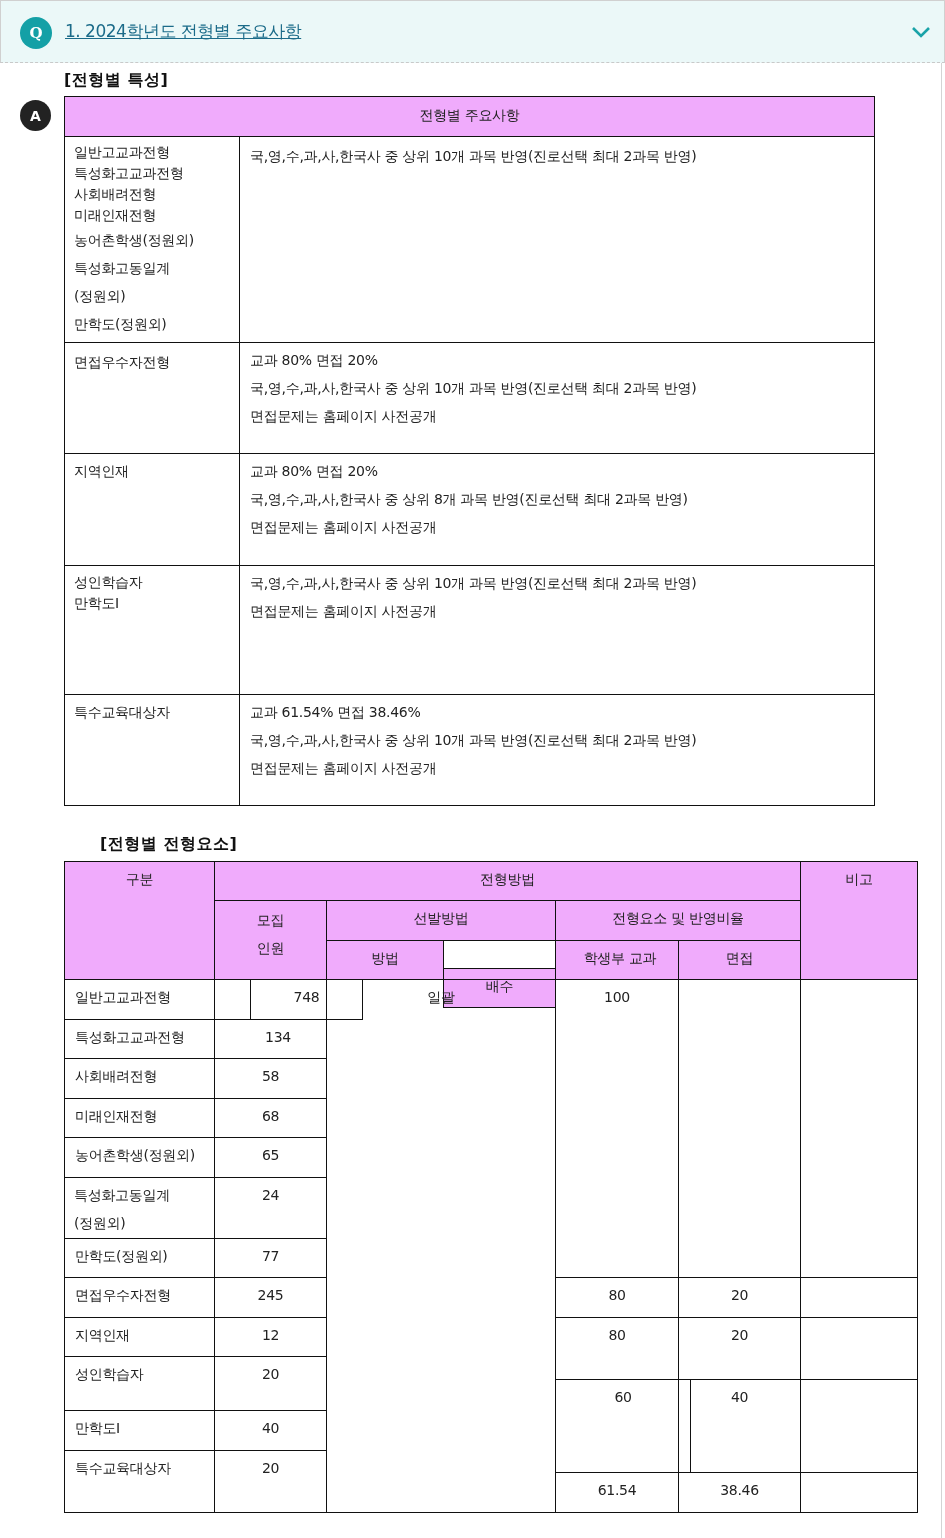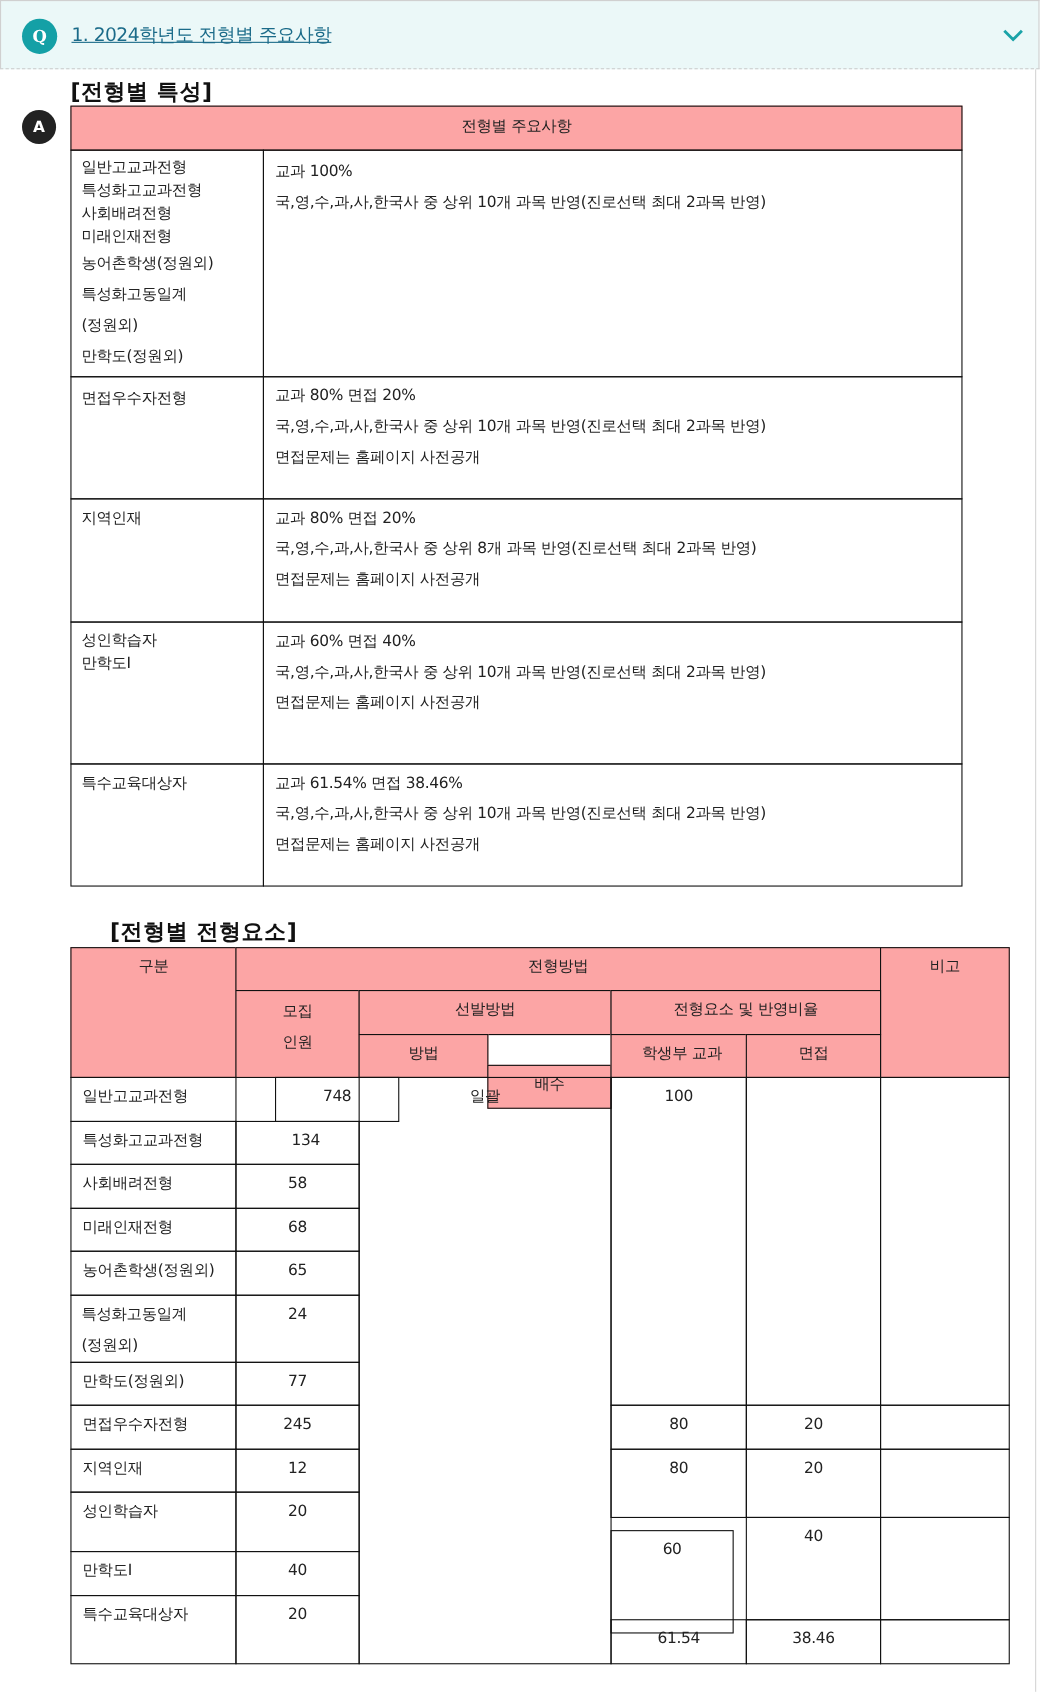--- a/index.html
+++ b/index.html
@@ -3,23 +3,23 @@
 <meta charset="utf-8">
 <style>
   * { box-sizing: border-box; margin: 0; padding: 0; }
   body { width: 945px; height: 1538px; background: #fff; font-family: "DejaVu Sans", "Liberation Sans", sans-serif; color: #222; position: relative; overflow: hidden; }
   .qbar { position: absolute; left: 0; top: 0; width: 945px; height: 63px; background: #ebf8f8; border: 1px solid #d0d0d0; border-bottom: 1px dashed #c9c9c9; }
   .qbadge { position: absolute; left: 19px; top: 16px; width: 32px; height: 32px; border-radius: 50%; background: #14a0a6; color: #fff; font-weight: bold; font-size: 15px; display: flex; align-items: center; justify-content: center; font-family: "DejaVu Serif", serif; }
   .qtitle { position: absolute; left: 64px; top: 19px; font-size: 17px; color: #1b6b89; text-decoration: underline; letter-spacing: -0.5px; cursor: pointer; }
   .chev { position: absolute; right: 12px; top: 22px; width: 22px; height: 18px; }
   .frame-right { position: absolute; left: 941px; top: 63px; width: 1px; height: 1475px; background: #d4d4d4; }
   .abadge { position: absolute; left: 20px; top: 100px; width: 31px; height: 31px; border-radius: 50%; background: #222; color: #fff; font-weight: bold; font-size: 14px; display: flex; align-items: center; justify-content: center; }
-  .sec-title { position: absolute; left: 64px; font-size: 20px; font-weight: bold; color: #111; letter-spacing: 0.5px; }
+  .sec-title { position: absolute; left: 64px; font-size: 16px; font-weight: bold; color: #111; letter-spacing: 0.5px; }
   .cell { position: absolute; border: 1px solid #111; font-size: 14px; line-height: 21px; color: #222; letter-spacing: -0.3px; }
-  .hd { background: #fca5a5; }
+  .hd { background: #f0abfc; }
   .c { text-align: center; }
   .pl { padding: 7px 10px; }
   .pt { padding-top: 7px; }
   .line { display: block; }
   .gap { display: block; height: 28px; line-height: 28px; }
 </style>
 </head>
 <body>
 
 <div class="qbar">
@@ -41,21 +41,20 @@
   <span class="line">일반고교과전형</span>
   <span class="line">특성화고교과전형</span>
   <span class="line">사회배려전형</span>
   <span class="line">미래인재전형</span>
   <span class="gap">농어촌학생(정원외)</span>
   <span class="gap">특성화고동일계</span>
   <span class="gap">(정원외)</span>
   <span class="gap">만학도(정원외)</span>
 </div>
 <div class="cell" style="left:239px;top:136px;width:636px;height:207px;padding:5px 10px;">
-  <span class="gap">교과 100%</span>
   <span class="gap">국,영,수,과,사,한국사 중 상위 10개 과목 반영(진로선택 최대 2과목 반영)</span>
 </div>
 
 <div class="cell" style="left:64px;top:342px;width:176px;height:112px;padding:5px 9px;">
   <span class="gap">면접우수자전형</span>
 </div>
 <div class="cell" style="left:239px;top:342px;width:636px;height:112px;padding:3px 10px;">
   <span class="gap">교과 80% 면접 20%</span>
   <span class="gap">국,영,수,과,사,한국사 중 상위 10개 과목 반영(진로선택 최대 2과목 반영)</span>
   <span class="gap">면접문제는 홈페이지 사전공개</span>
@@ -68,21 +67,20 @@
   <span class="gap">교과 80% 면접 20%</span>
   <span class="gap">국,영,수,과,사,한국사 중 상위 8개 과목 반영(진로선택 최대 2과목 반영)</span>
   <span class="gap">면접문제는 홈페이지 사전공개</span>
 </div>
 
 <div class="cell" style="left:64px;top:565px;width:176px;height:130px;padding:6px 9px;">
   <span class="line">성인학습자</span>
   <span class="line">만학도Ⅰ</span>
 </div>
 <div class="cell" style="left:239px;top:565px;width:636px;height:130px;padding:3px 10px;">
-  <span class="gap">교과 60% 면접 40%</span>
   <span class="gap">국,영,수,과,사,한국사 중 상위 10개 과목 반영(진로선택 최대 2과목 반영)</span>
   <span class="gap">면접문제는 홈페이지 사전공개</span>
 </div>
 
 <div class="cell" style="left:64px;top:694px;width:176px;height:112px;padding:3px 9px;">
   <span class="gap">특수교육대상자</span>
 </div>
 <div class="cell" style="left:239px;top:694px;width:636px;height:112px;padding:3px 10px;">
   <span class="gap">교과 61.54% 면접 38.46%</span>
   <span class="gap">국,영,수,과,사,한국사 중 상위 10개 과목 반영(진로선택 최대 2과목 반영)</span>
@@ -151,19 +149,19 @@
 <div class="cell c" style="left:800px;top:979px;width:118px;height:299px;"></div>
 
 <div class="cell c pt" style="left:555px;top:1277px;width:124px;height:41px;">80</div>
 <div class="cell c pt" style="left:678px;top:1277px;width:123px;height:41px;">20</div>
 <div class="cell c" style="left:800px;top:1277px;width:118px;height:41px;"></div>
 
 <div class="cell c pt" style="left:555px;top:1317px;width:124px;height:63px;">80</div>
 <div class="cell c pt" style="left:678px;top:1317px;width:123px;height:63px;">20</div>
 <div class="cell c" style="left:800px;top:1317px;width:118px;height:63px;"></div>
 
-<div class="cell c pt" style="left:555px;top:1379px;width:112px;height:94px;margin-top:12px;">60</div>
+<div class="cell c pt" style="left:555px;top:1379px;width:136px;height:94px;">60</div>
 <div class="cell c pt" style="left:678px;top:1379px;width:123px;height:94px;">40</div>
 <div class="cell c" style="left:800px;top:1379px;width:118px;height:94px;"></div>
 
 <div class="cell c pt" style="left:555px;top:1472px;width:124px;height:41px;">61.54</div>
 <div class="cell c pt" style="left:678px;top:1472px;width:123px;height:41px;">38.46</div>
 <div class="cell c" style="left:800px;top:1472px;width:118px;height:41px;"></div>
 
 </body></html>

